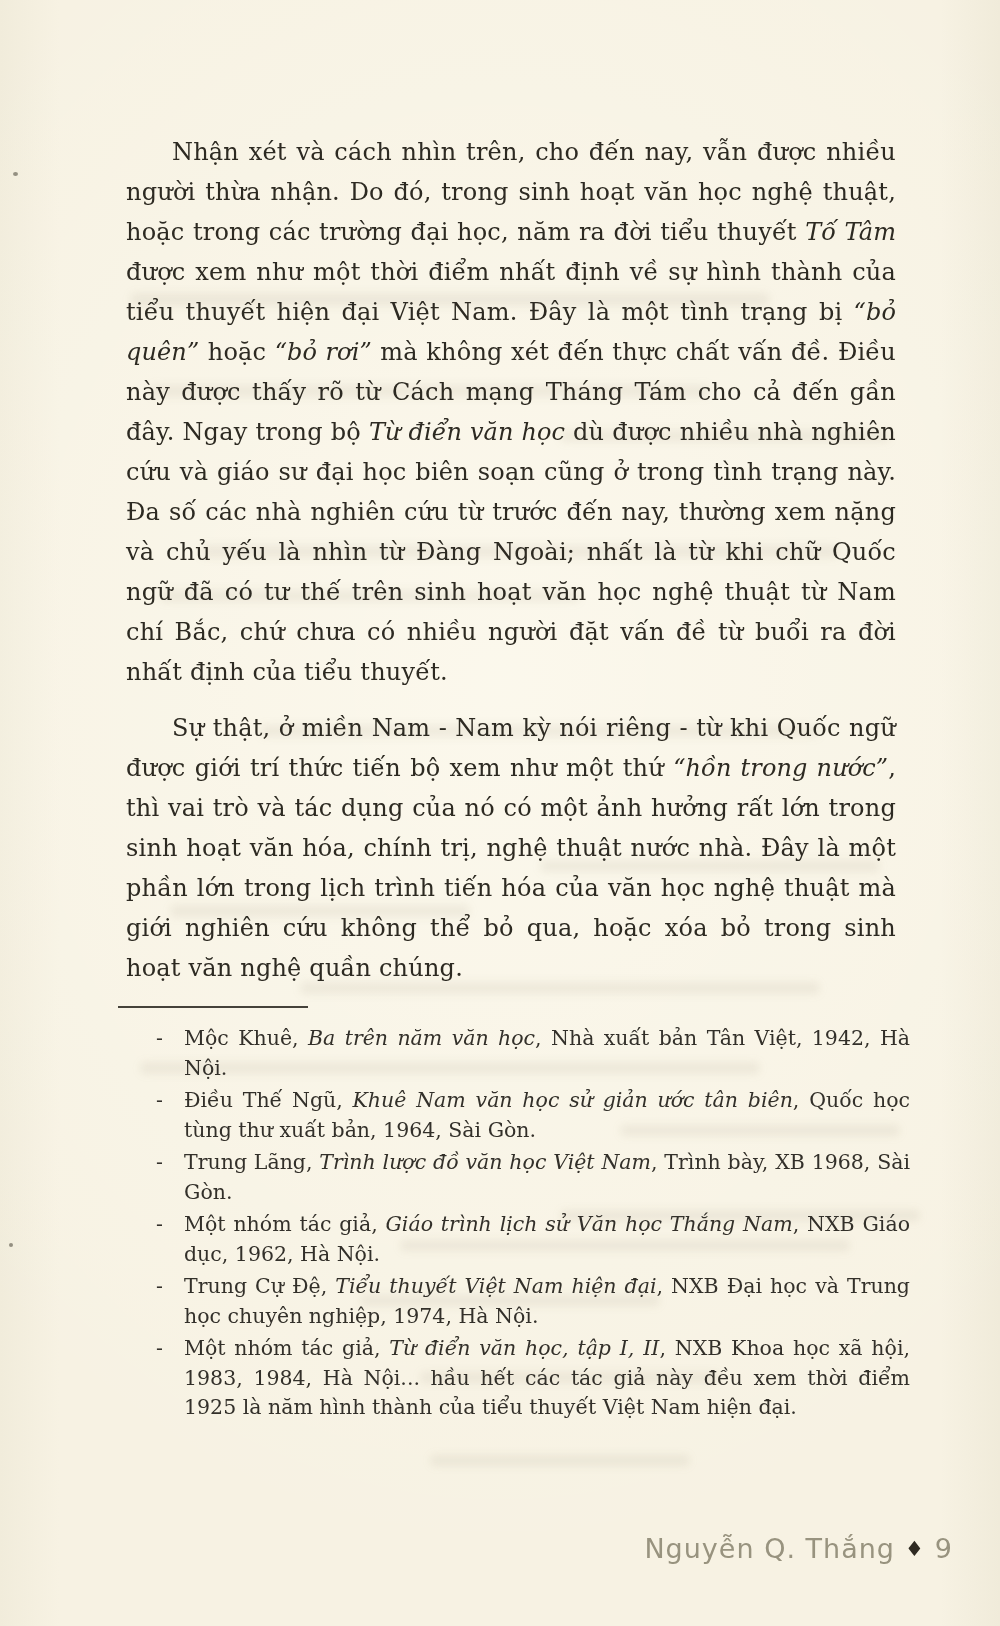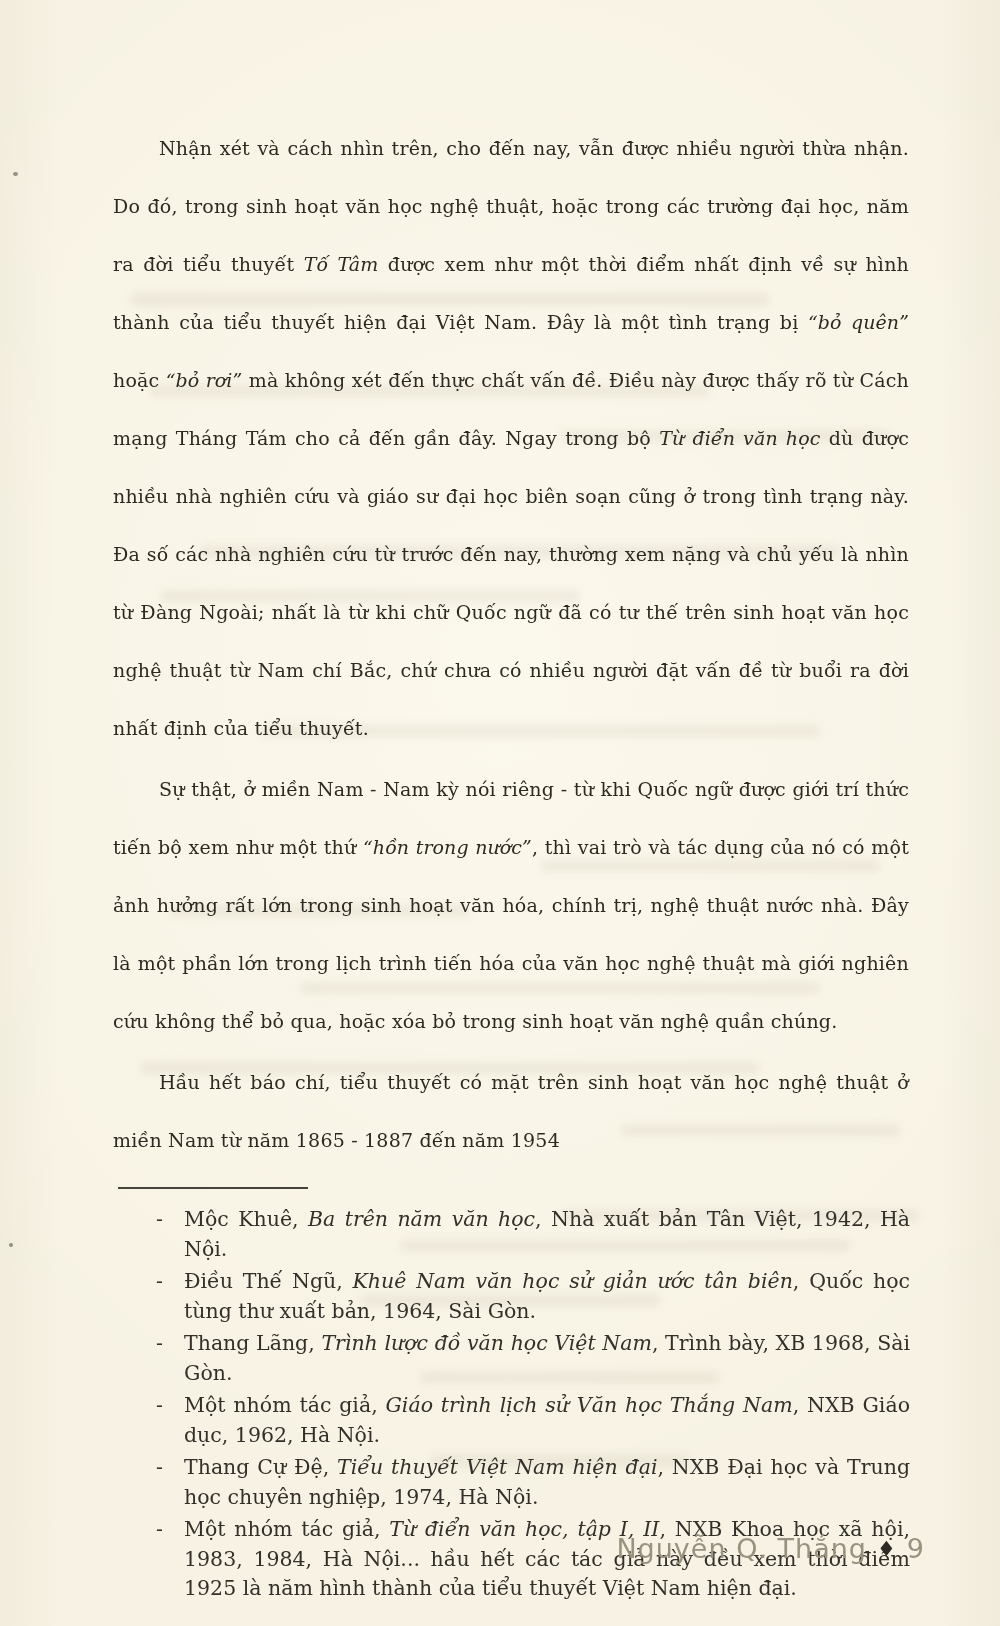--- a/index.html
+++ b/index.html
@@ -39,23 +39,23 @@
     pointer-events: none;
   }
 
   .flow {
     position: absolute;
     left: 110px;
     top: 116px;
     width: 802px;
   }
   .para {
-    margin: 3px;
-    font-size: 19px;
-    line-height: 58px;
+    margin: 16px;
+    font-size: 24px;
+    line-height: 40px;
     text-align: justify;
     text-indent: 46px;
     letter-spacing: 0.2px;
     color: #2d2a22;
   }
   .para i { letter-spacing: 0.1px; }
 
   .footnote-sep {
     width: 190px;
     border: none;
@@ -78,21 +78,21 @@
   .fn-dash {
     flex: 0 0 28px;
     text-align: left;
     padding-left: 2px;
   }
   .fn-text { flex: 1; }
 
   .page-footer {
     position: absolute;
     top: 1533px;
-    right: 75px;
+    right: 47px;
     display: flex;
     align-items: baseline;
     gap: 10px;
     font-family: "DejaVu Sans", "Liberation Sans", sans-serif;
     font-size: 27px;
     color: #98937f;
     letter-spacing: 1px;
   }
   .page-footer .diamond {
     color: #2f2b22;
@@ -121,44 +121,43 @@
   <div class="bleed" style="left:400px; top:1240px; width:450px; height:11px;"></div>
   <div class="bleed" style="left:360px; top:1295px; width:300px; height:11px;"></div>
   <div class="bleed" style="left:420px; top:1372px; width:300px; height:11px;"></div>
   <div class="bleed" style="left:430px; top:1455px; width:260px; height:11px;"></div>
   <div class="speck" style="left:13px; top:172px; width:5px; height:4px;"></div>
   <div class="speck" style="left:9px; top:1243px; width:4px; height:4px;"></div>
 
   <div class="flow">
     <p class="para"><span>Nhận xét và cách nhìn trên, cho đến nay, vẫn được nhiều người thừa nhận. Do đó, trong sinh hoạt văn học nghệ thuật, hoặc trong các trường đại học, năm ra đời tiểu thuyết </span><i>Tố Tâm</i><span> được xem như một thời điểm nhất định về sự hình thành của tiểu thuyết hiện đại Việt Nam. Đây là một tình trạng bị </span><i>“bỏ quên”</i><span> hoặc </span><i>“bỏ rơi”</i><span> mà không xét đến thực chất vấn đề. Điều này được thấy rõ từ Cách mạng Tháng Tám cho cả đến gần đây. Ngay trong bộ </span><i>Từ điển văn học</i><span> dù được nhiều nhà nghiên cứu và giáo sư đại học biên soạn cũng ở trong tình trạng này. Đa số các nhà nghiên cứu từ trước đến nay, thường xem nặng và chủ yếu là nhìn từ Đàng Ngoài; nhất là từ khi chữ Quốc ngữ đã có tư thế trên sinh hoạt văn học nghệ thuật từ Nam chí Bắc, chứ chưa có nhiều người đặt vấn đề từ buổi ra đời nhất định của tiểu thuyết.</span></p>
     <p class="para"><span>Sự thật, ở miền Nam - Nam kỳ nói riêng - từ khi Quốc ngữ được giới trí thức tiến bộ xem như một thứ </span><i>“hồn trong nước”</i><span>, thì vai trò và tác dụng của nó có một ảnh hưởng rất lớn trong sinh hoạt văn hóa, chính trị, nghệ thuật nước nhà. Đây là một phần lớn trong lịch trình tiến hóa của văn học nghệ thuật mà giới nghiên cứu không thể bỏ qua, hoặc xóa bỏ trong sinh hoạt văn nghệ quần chúng.</span></p>
-    <p class="para"><span>Hầu hết báo chí, tiểu thuyết có mặt trên sinh hoạt văn học nghệ thuật ở miền Nam từ năm 1865 - 1887 đến năm 1954</span></p>
 
     <hr class="footnote-sep">
 
     <div class="footnotes">
       <div class="footnote">
         <span class="fn-dash">-</span>
         <span class="fn-text"><span>Mộc Khuê, </span><i>Ba trên năm văn học</i><span>, Nhà xuất bản Tân Việt, 1942, Hà Nội.</span></span>
       </div>
       <div class="footnote">
         <span class="fn-dash">-</span>
         <span class="fn-text"><span>Điều Thế Ngũ, </span><i>Khuê Nam văn học sử giản ước tân biên</i><span>, Quốc học tùng thư xuất bản, 1964, Sài Gòn.</span></span>
       </div>
       <div class="footnote">
         <span class="fn-dash">-</span>
-        <span class="fn-text"><span>Thang Lãng, </span><i>Trình lược đồ văn học Việt Nam</i><span>, Trình bày, XB 1968, Sài Gòn.</span></span>
+        <span class="fn-text"><span>Trung Lãng, </span><i>Trình lược đồ văn học Việt Nam</i><span>, Trình bày, XB 1968, Sài Gòn.</span></span>
       </div>
       <div class="footnote">
         <span class="fn-dash">-</span>
         <span class="fn-text"><span>Một nhóm tác giả, </span><i>Giáo trình lịch sử Văn học Thắng Nam</i><span>, NXB Giáo dục, 1962, Hà Nội.</span></span>
       </div>
       <div class="footnote">
         <span class="fn-dash">-</span>
-        <span class="fn-text"><span>Thang Cự Đệ, </span><i>Tiểu thuyết Việt Nam hiện đại</i><span>, NXB Đại học và Trung học chuyên nghiệp, 1974, Hà Nội.</span></span>
+        <span class="fn-text"><span>Trung Cự Đệ, </span><i>Tiểu thuyết Việt Nam hiện đại</i><span>, NXB Đại học và Trung học chuyên nghiệp, 1974, Hà Nội.</span></span>
       </div>
       <div class="footnote">
         <span class="fn-dash">-</span>
         <span class="fn-text"><span>Một nhóm tác giả, </span><i>Từ điển văn học, tập I, II</i><span>, NXB Khoa học xã hội, 1983, 1984, Hà Nội... hầu hết các tác giả này đều xem thời điểm 1925 là năm hình thành của tiểu thuyết Việt Nam hiện đại.</span></span>
       </div>
     </div>
   </div>
 
   <div class="page-footer">
     <span>Nguyễn Q. Thắng</span>

